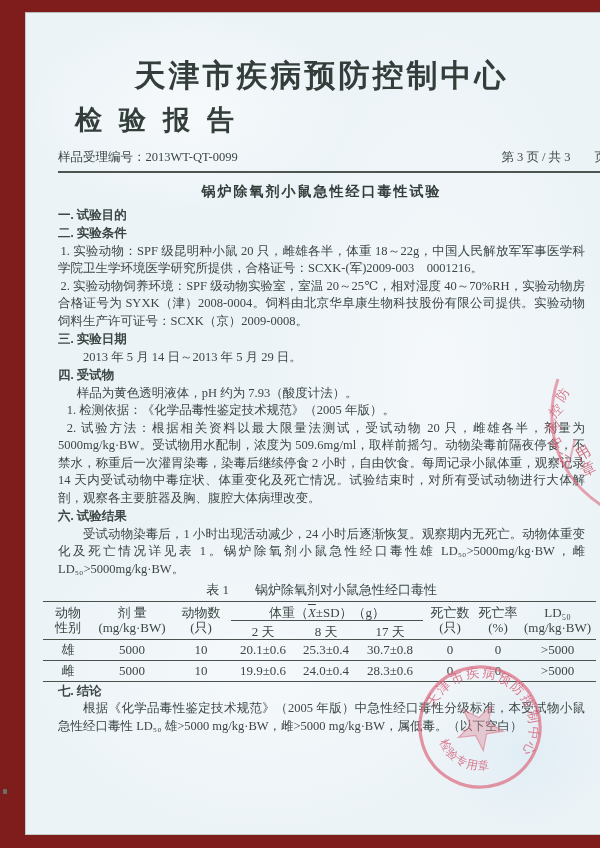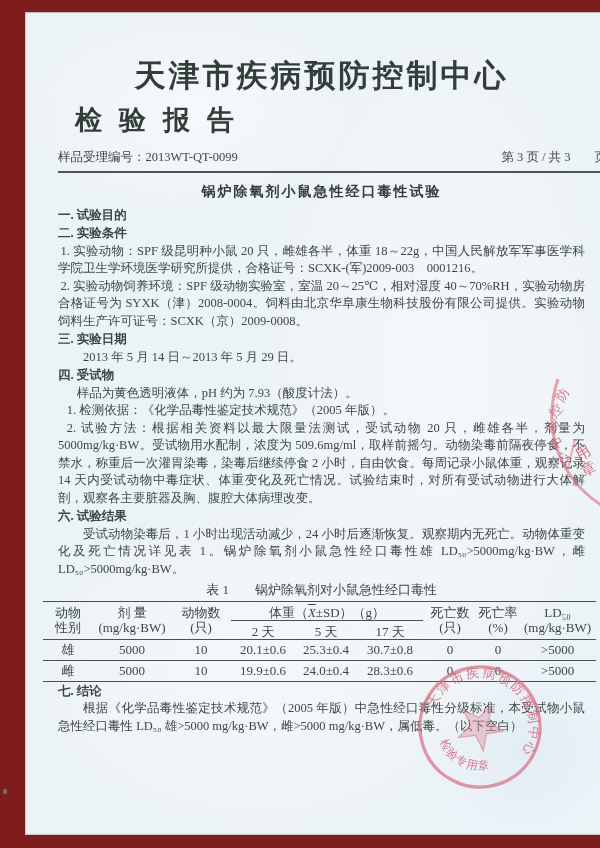--- a/index.html
+++ b/index.html
@@ -129,21 +129,21 @@
               <div>死亡率</div>
               <div>(%)</div>
             </th>
             <th rowspan="2">
               <div>LD₅₀</div>
               <div>(mg/kg·BW)</div>
             </th>
           </tr>
           <tr>
             <th>2 天</th>
-            <th>5 天</th>
+            <th>8 天</th>
             <th>17 天</th>
           </tr>
         </thead>
         <tbody>
           <tr>
             <td>雄</td>
             <td>5000</td>
             <td>10</td>
             <td>20.1±0.6</td>
             <td>25.3±0.4</td>

